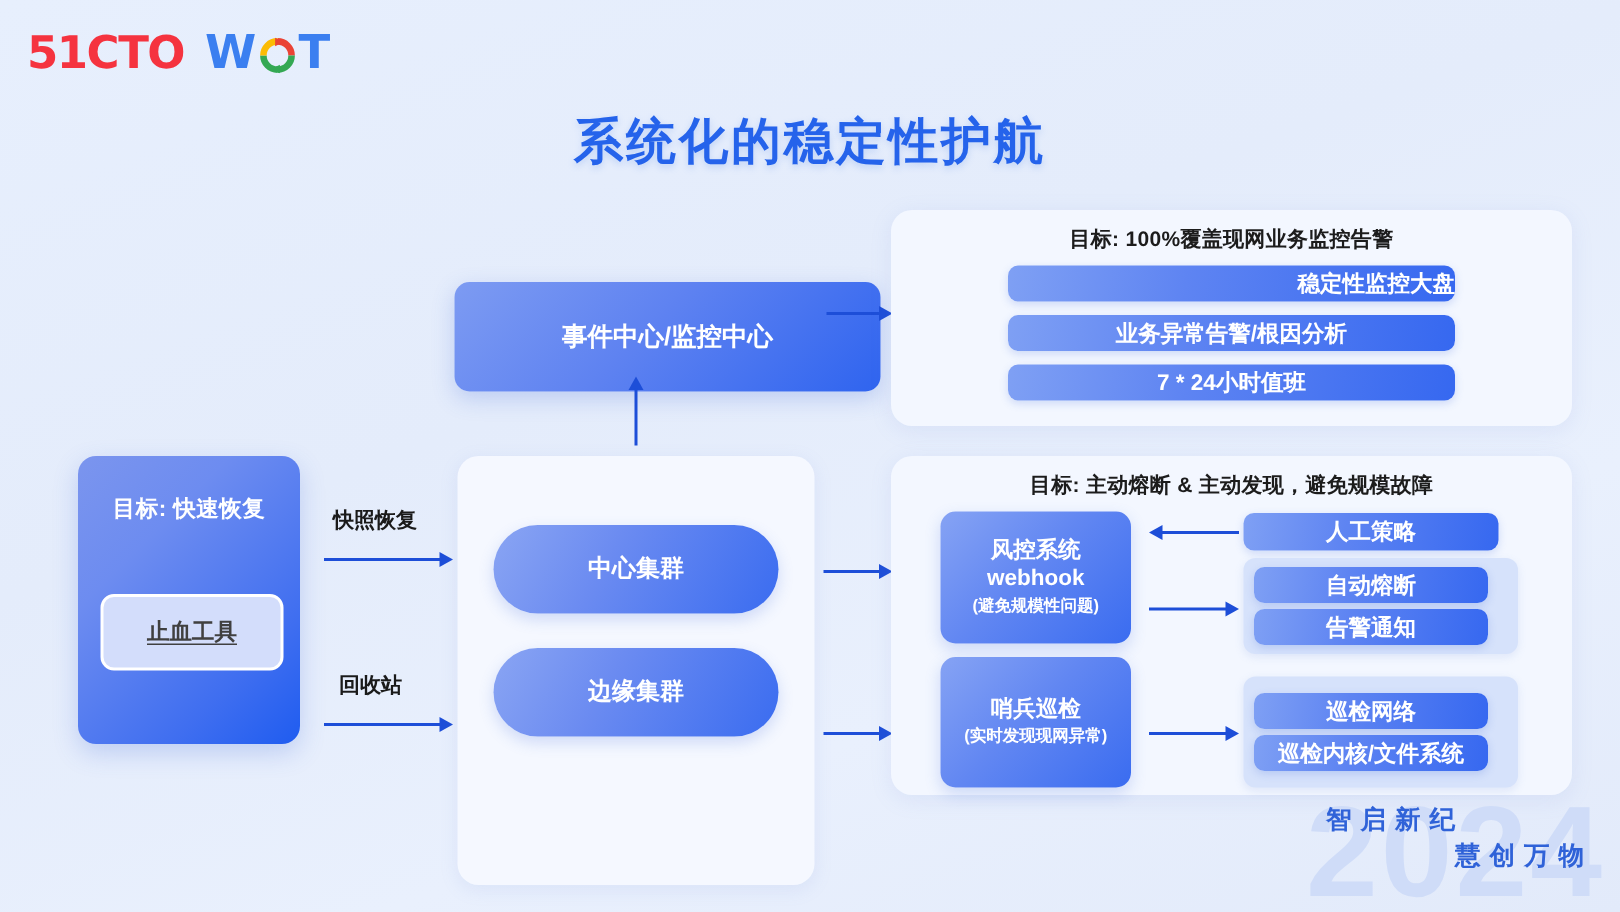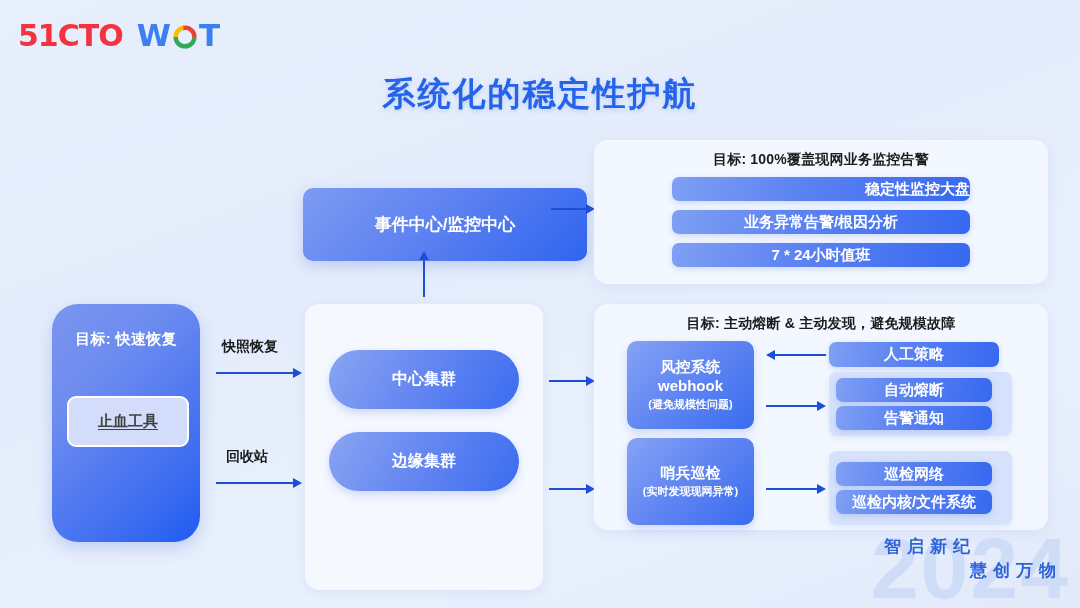--- a/index.html
+++ b/index.html
@@ -68,22 +68,22 @@
     letter-spacing: 2px;
     text-shadow: 0 2px 5px rgba(90,140,235,0.28);
   }
 
   
   #left-panel {
     position: absolute;
     left: 52px;
     top: 304px;
     width: 148px;
-    height: 238px;
-    border-radius: 26px;
+    height: 192px;
+    border-radius: 12px;
     background: linear-gradient(135deg, #7b95ee 0%, #6d8cf0 30%, #3f6ef0 75%, #1f5cf0 100%);
     box-shadow: 0 6px 16px rgba(70,110,220,0.25);
   }
   #left-panel .panel-goal {
     position: absolute;
     top: 26px;
     left: 0;
     width: 100%;
     text-align: center;
     color: #ffffff;

